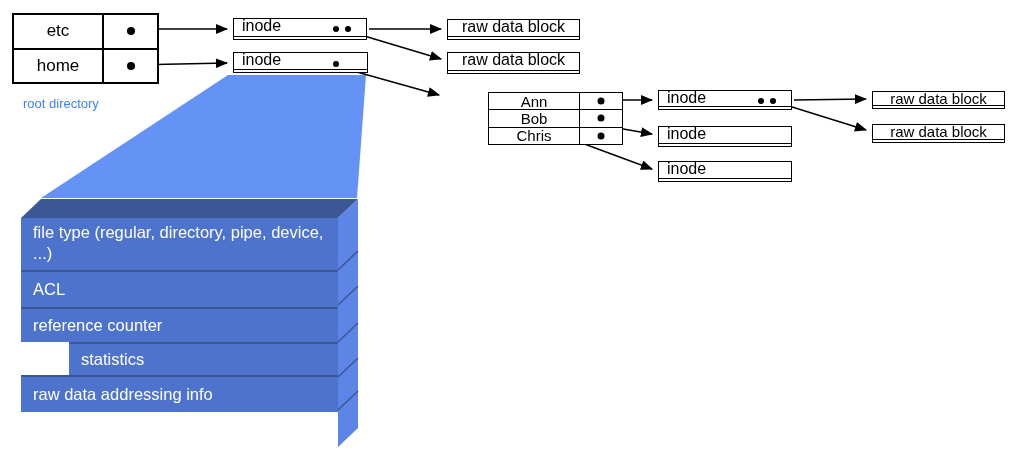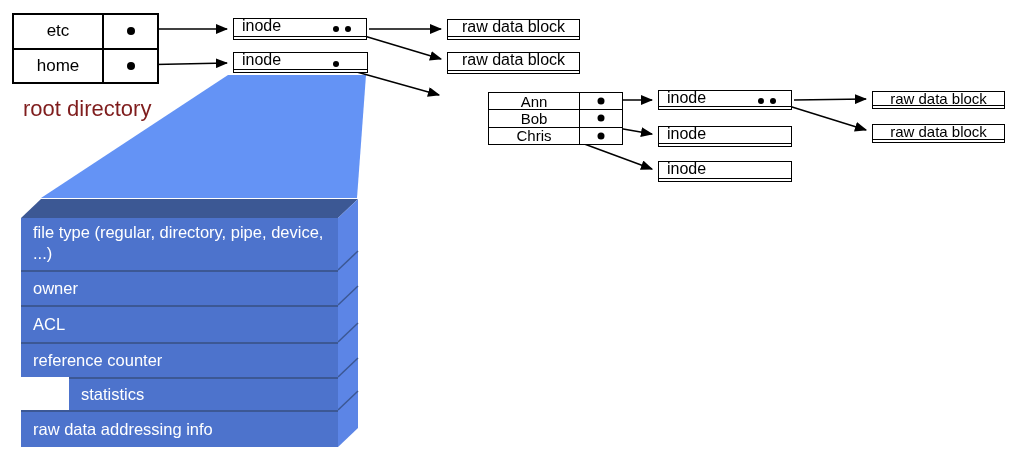--- a/index.html
+++ b/index.html
@@ -31,21 +31,21 @@
   .dirtable .namecell{display:flex;align-items:center;justify-content:center;
     border-right:2px solid #000;font-size:17px;}
   .dirtable .ptrcell{flex:1;position:relative;}
   .dirtable .ptrcell .dot{left:50%;top:50%;transform:translate(-50%,-50%);}
 
   
   .dirtable.thin{border-width:1.6px;}
   .dirtable.thin .row + .row{border-top-width:1.4px;align-items:center;}
   .dirtable.thin .namecell{border-right-width:1.6px;font-size:15px;}
 
-  .caption{position:absolute;z-index:2;font-size:22px;color:#7f1d1d;}
+  .caption{position:absolute;z-index:2;font-size:13px;color:#3b82f6;}
 
   
   #stack{position:absolute;left:21px;top:218px;width:317px;height:229px;z-index:2;
     display:flex;flex-direction:column;}
   #stack .field{background:#4D73CC;color:#fff;font-size:16.5px;
     display:flex;align-items:center;padding-left:12px;padding-right:4px;
     box-sizing:border-box;line-height:21px;}
   #stack .field + .field{border-top:2px solid #3C5894;}
   #stack .field.first{align-items:flex-start;padding-top:4px;}
 </style>
@@ -157,20 +157,19 @@
 
   <div class="sbox center" style="left:872px;top:91px;width:133px;height:18px;font-size:15px;">
     <span class="lbl">raw data block</span>
   </div>
   <div class="sbox center" style="left:872px;top:124px;width:133px;height:19px;font-size:15px;">
     <span class="lbl">raw data block</span>
   </div>
 
   <div id="stack">
     <div class="field first" style="height:52px;">file type (regular, directory, pipe, device, ...)</div>
-    <div class="field" style="height:35px;">owner</div>
     <div class="field" style="height:37px;">ACL</div>
     <div class="field" style="height:35px;">reference counter</div>
     <div class="field" style="height:33px;margin-left:48px;">statistics</div>
     <div class="field" style="height:37px;">raw data addressing info</div>
   </div>
 
 </div>
 
 </body></html>

